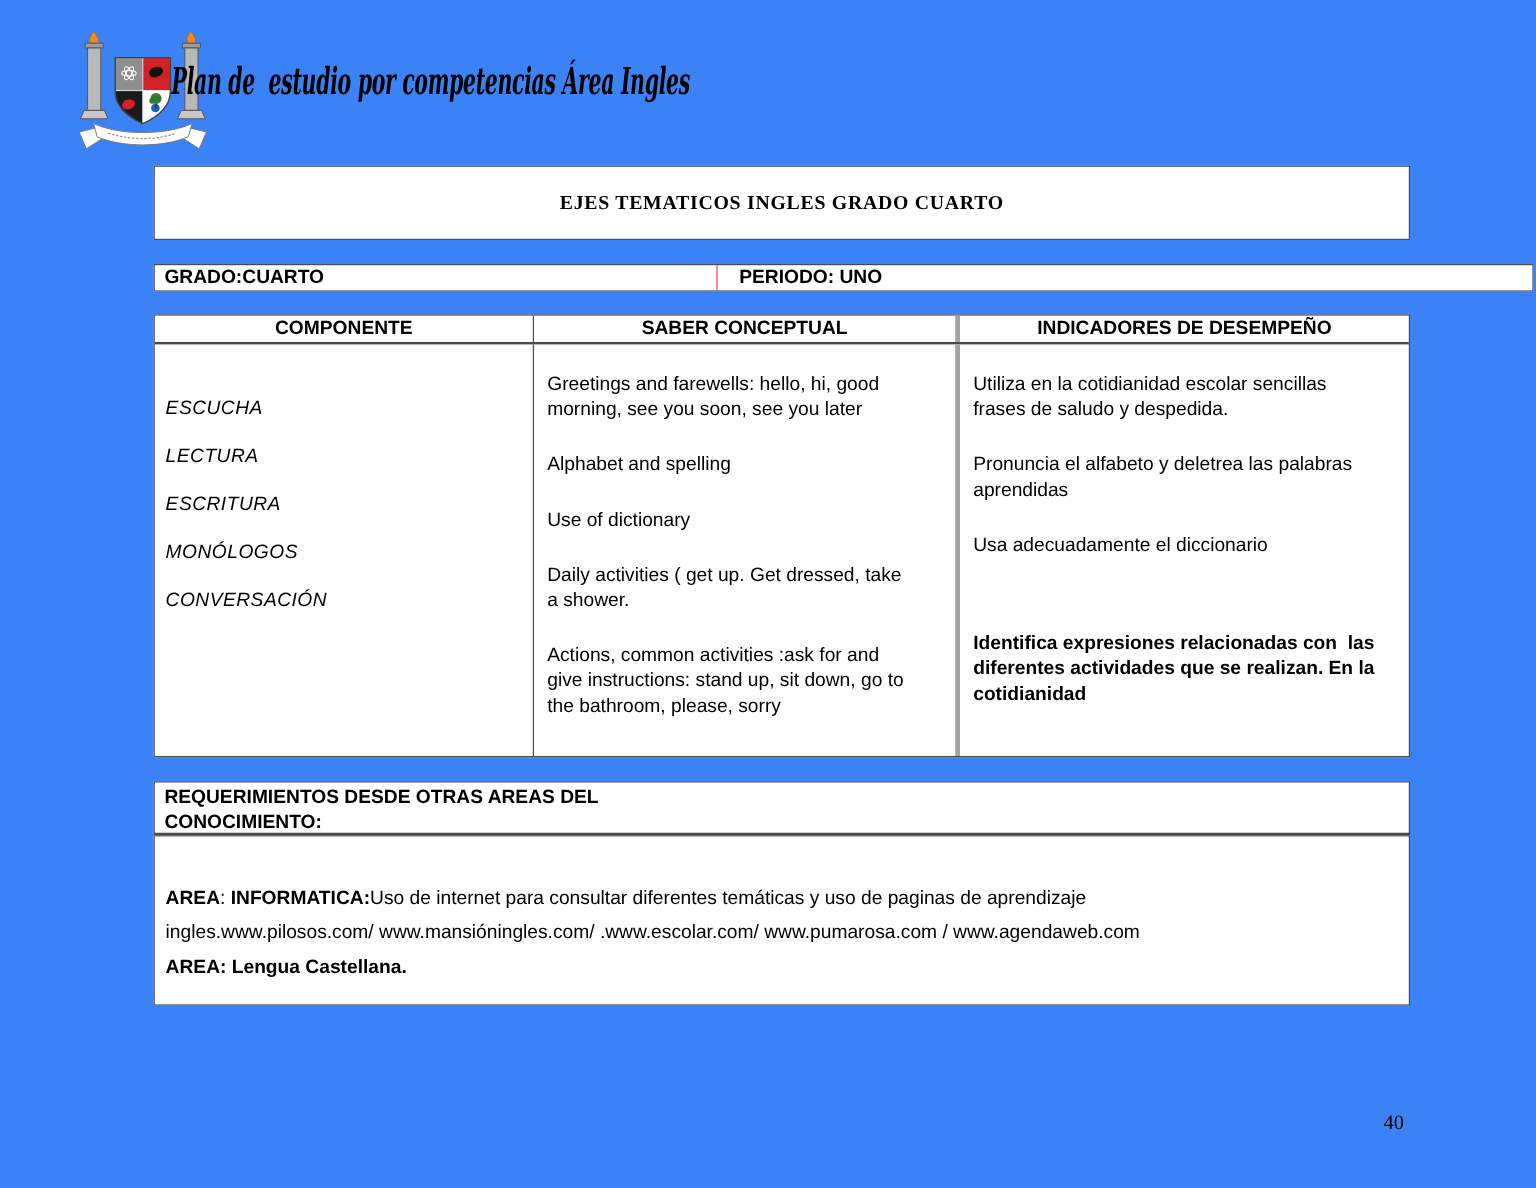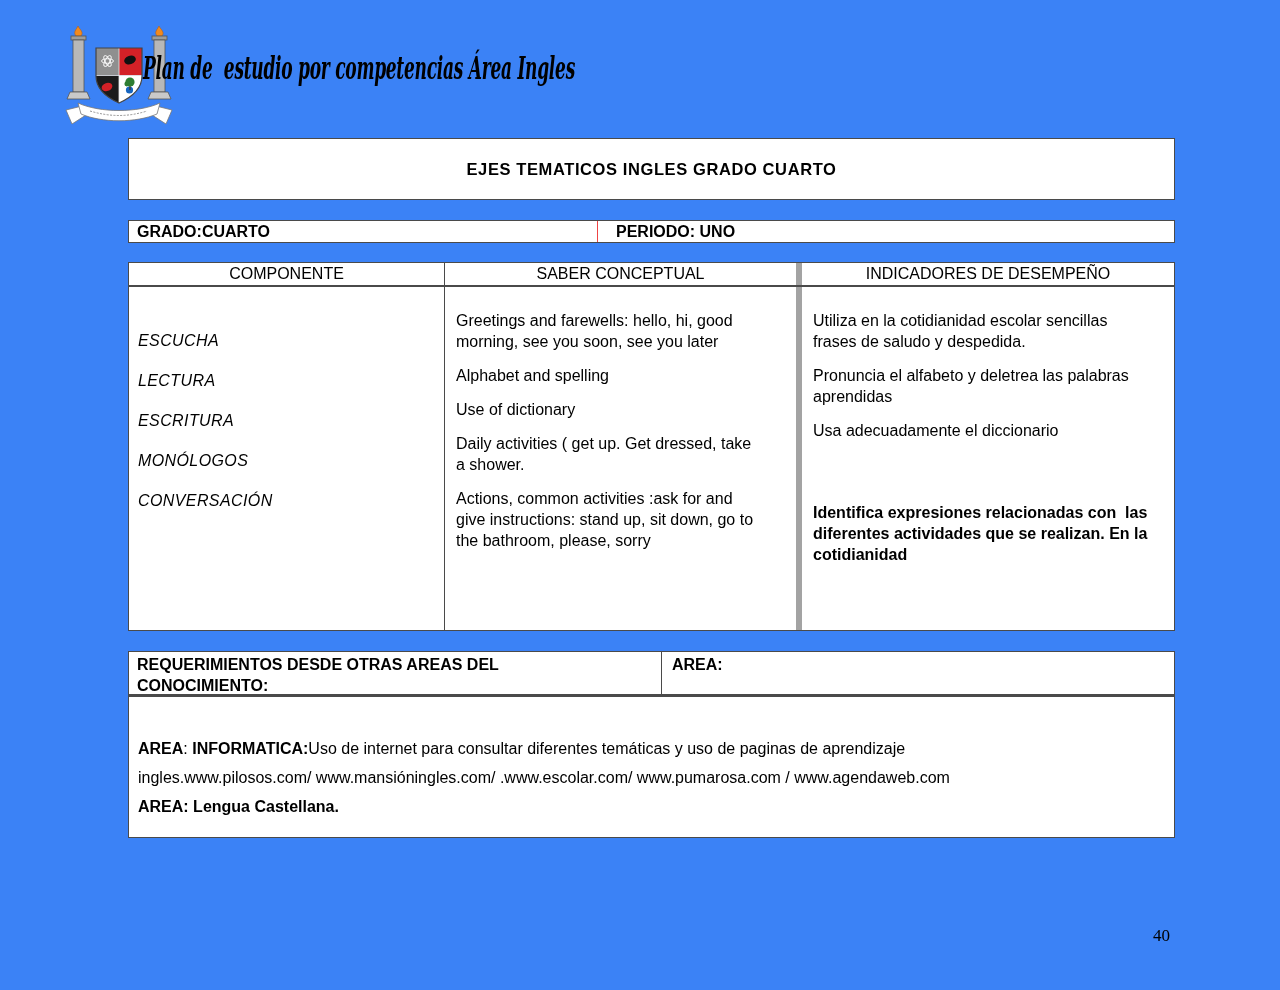--- a/index.html
+++ b/index.html
@@ -16,42 +16,42 @@
     font-family:"DejaVu Serif", serif; font-style:italic; font-weight:bold;
     font-size:31px; white-space:pre; transform:scaleX(0.55); transform-origin:left center;
     letter-spacing:-0.5px;
   }
 
   
   .bx { position:absolute; border:1px solid #4a4a4a; box-sizing:border-box; background:#fff; }
 
   .title-box { left:128px; top:138px; width:1047px; height:62px;
     display:flex; align-items:center; justify-content:center; }
-  .title-box .t { font-weight:bold; font-size:16.5px; letter-spacing:0.6px; }
+  .title-box .t { font-weight:bold; font-size:16.5px; letter-spacing:0.6px;font-family:Liberation Serif, serif; }
 
-  .grado-table { left:128px; top:220px; width:1047px; height:23px; display:flex; }
+  .grado-table { left:128px; top:220px; width:1150px; height:23px; display:flex; }
   .grado-table .cell { box-sizing:border-box; padding:1px 0 0 8px; font-weight:bold; font-size:16px; line-height:20px; }
   .grado-table .c1 { width:468px; }
   .grado-table .c2 { flex:1; border-left:1px solid #ef4444; padding-left:18px; }
 
   .main-table { left:128px; top:262px; width:1047px; height:369px; display:flex; flex-direction:column; }
   .mt-head { display:flex; height:22px; border-bottom:2px solid #4a4a4a; }
   .mt-head .hc { box-sizing:border-box; display:flex; align-items:center; justify-content:center;
-    font-weight:normal; font-size:16px; }
+    font-weight:bold; font-size:16px; }
   .mt-body { display:flex; flex:1; }
   .mt-body .bc { box-sizing:border-box; font-size:16px; line-height:21px; }
   .col1 { width:315px; }
   .col2 { width:352px; border-left:1px solid #4a4a4a; }
-  .col3 { flex:1; border-left:6px solid #a3a3a3; }
+  .col3 { flex:1; border-left:4px solid #a3a3a3; }
   .bc.col1 { padding:43px 6px 0 9px;font-style:italic; }
   .bc.col2 { padding:23px 4px 0 11px; }
   .bc.col3 { padding:23px 8px 0 11px; }
   .bc.col1 .item { margin:0 0 19px 0; letter-spacing:0.4px; }
   .bc p { margin:0; }
-  .bc p + p { margin-top:13px; }
+  .bc p + p { margin-top:25px; }
   .bc.col3 p.gap2 { margin-top:61px;font-weight:bold; }
 
   .req-table { left:128px; top:651px; width:1047px; height:45px; display:flex; border-bottom-width:2px; }
   .req-table .cell { box-sizing:border-box; padding:2px 8px 0 8px; font-weight:bold; font-size:16px; line-height:21px; }
   .req-table .c1 { width:532px; }
   .req-table .c2 { flex:1; border-left:1px solid #4a4a4a; padding-left:10px; }
 
   .aportes-box { left:128px; top:696px; width:1047px; height:142px;
     padding:37px 10px 0 9px; font-size:16px; line-height:29px; }
   .aportes-box p { margin:0; }
@@ -163,21 +163,20 @@
         <p class="prewrap gap2">Identifica expresiones relacionadas con  las
 diferentes actividades que se realizan. En la
 cotidianidad</p>
       </div>
     </div>
   </div>
 
   <div class="bx req-table">
     <div class="cell c1 prewrap">REQUERIMIENTOS DESDE OTRAS AREAS DEL
 CONOCIMIENTO:</div>
-    <div class="cell c2">AREA:</div>
   </div>
 
   <div class="bx aportes-box">
     <p><b>AREA</b><span class="prewrap">: </span><b>INFORMATICA:</b><span class="prewrap">Uso de internet para consultar diferentes temáticas y uso de paginas de aprendizaje
 ingles.www.pilosos.com/ www.mansióningles.com/ .www.escolar.com/ www.pumarosa.com / www.agendaweb.com</span></p>
     <p><b>AREA: Lengua Castellana.</b></p>
   </div>
 
   <div class="page-number">40</div>
 

